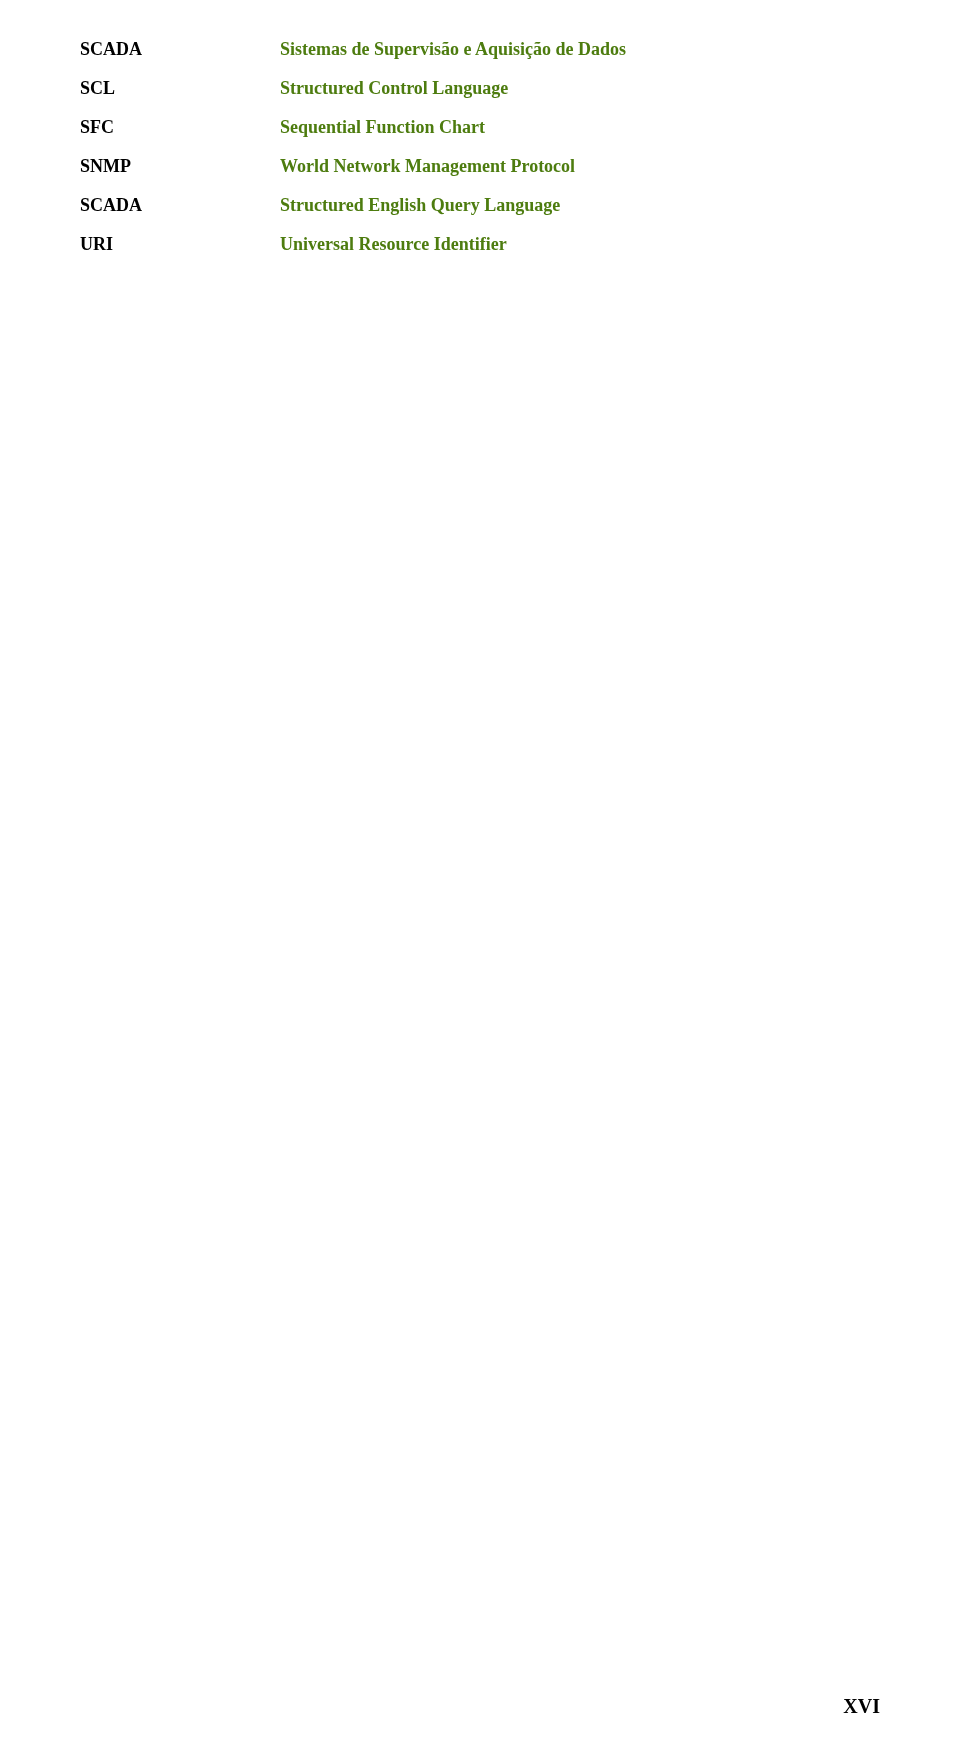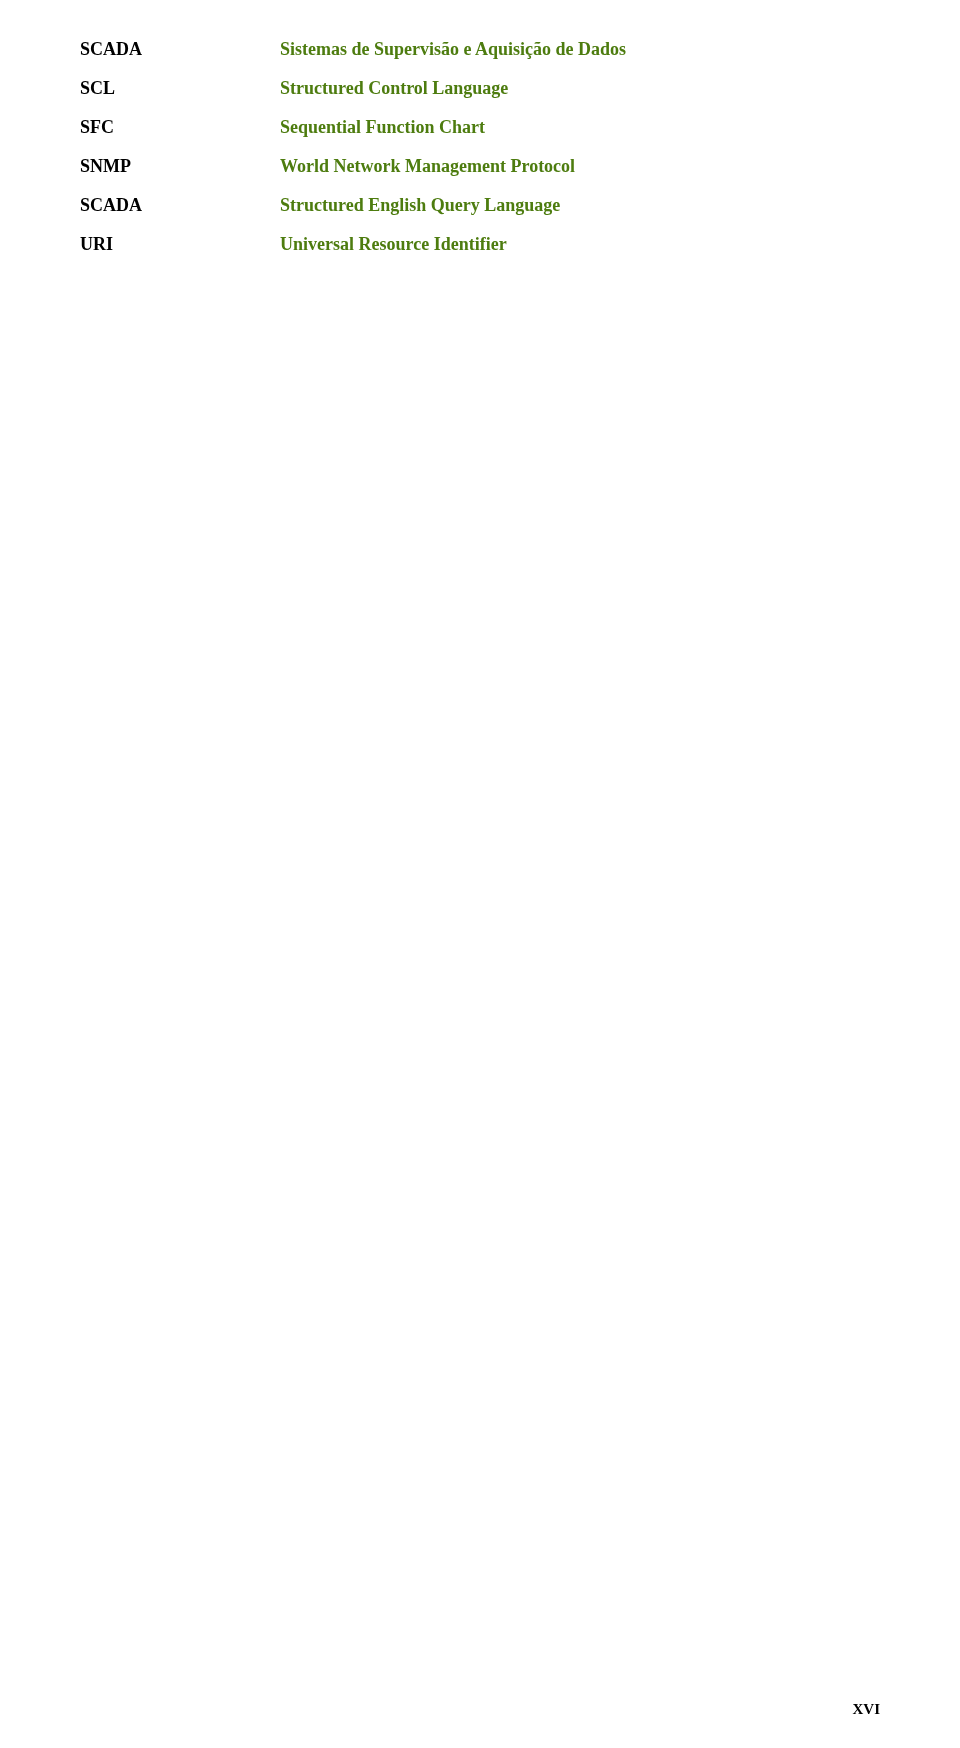--- a/index.html
+++ b/index.html
@@ -44,21 +44,21 @@
 
     .acronym-table tr td:last-child {
       font-size: 18px;
       color: #4d7c0f;
     }
 
     .page-number {
       position: absolute;
       bottom: 30px;
       right: 80px;
-      font-size: 15px;
+      font-size: 20px;
       font-family: "Times New Roman", Times, serif;
       text-align: right;
     }
   </style>
 </head>
 <body>
 
 <div class="page-container">
   <table class="acronym-table">
     <tbody id="acronym-tbody">

